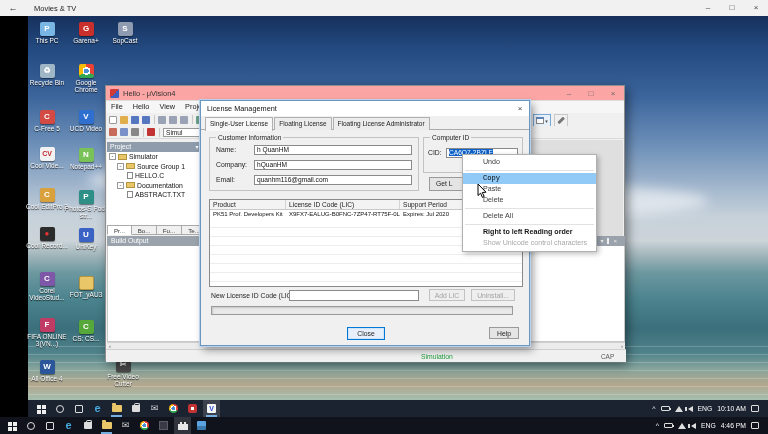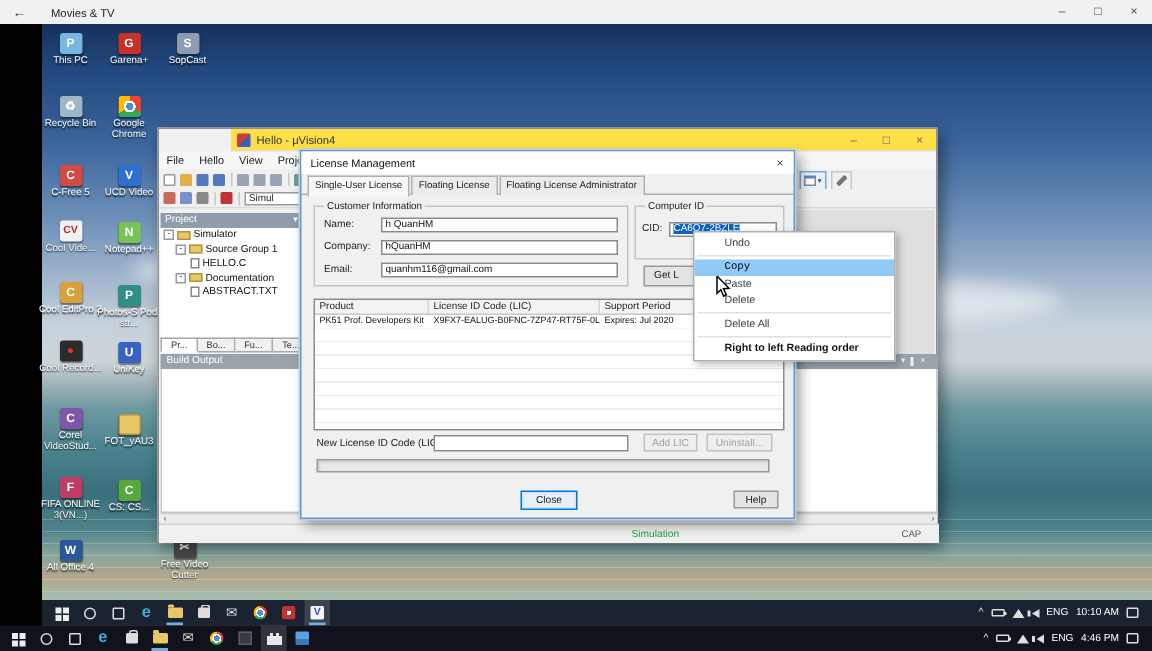--- a/index.html
+++ b/index.html
@@ -34,22 +34,22 @@
          box-shadow:0 1px 1px rgba(0,0,0,.45); }
   .dil { display:block; font-size:6.5px; color:#fff; text-shadow:0 1px 1px rgba(0,0,0,.9);
          line-height:1.15; margin-top:1px; }
   .dig.chrome { background:radial-gradient(circle at 50% 50%, #4a90d2 0 2.5px, #fff 2.5px 4px, transparent 4px),
                 conic-gradient(#ea4335 0 33%, #34a853 33% 66%, #fbbc05 66% 100%); }
   .dig.folder { background:#e9c668; border:1px solid #b5953f; }
 
   
   .uv { position:absolute; left:105px; top:69px; width:520px; height:276px; background:#f0f0f0;
         border:1px solid #8d8d8d; box-shadow:3px 4px 10px rgba(0,0,0,.45); font-size:7.5px; }
-  .uv-t { position:absolute; left:0; top:0; right:0; height:15px; background:#fde047;
-          border-bottom:1px solid #dcdcdc; display:flex; align-items:center; color:#333;margin-left:48px; }
+  .uv-t { position:absolute; left:0; top:0; right:0; height:15px; background:#fca5a5;
+          border-bottom:1px solid #dcdcdc; display:flex; align-items:center; color:#333; }
   .uvlogo { width:9px; height:9px; margin:0 4px 0 4px; border-radius:1px;
             background:linear-gradient(135deg,#d23b35 50%,#3a5fc0 50%); }
   .uvwc { margin-left:auto; display:flex; }
   .uvwc span { width:22px; text-align:center; color:#666; font-size:8px; line-height:15px; }
   .uv-menu { position:absolute; left:0; top:15px; right:0; height:12px; background:#f6f6f6;
              display:flex; font-size:7.3px; color:#222; }
   .uv-menu span { padding:1px 5px; }
   .uv-tb { position:absolute; left:0; top:27px; right:0; height:13px; background:#f0f0f0;
            display:flex; align-items:center; padding-left:3px; }
   .uv-tb2 { position:absolute; left:0; top:40px; right:0; height:13px; background:#f0f0f0;
@@ -456,20 +456,21 @@
     <div class="cmenu">
       <div class="cmi">Undo</div>
       <div class="cmsep"></div>
       <div class="cmi hl">Copy</div>
       <div class="cmi">Paste</div>
       <div class="cmi">Delete</div>
       <div class="cmsep"></div>
       <div class="cmi">Delete All</div>
       <div class="cmsep"></div>
       <div class="cmi strong">Right to left Reading order</div>
+      <div class="cmi dim">Show Unicode control characters</div>
     </div>
 
     <svg class="cursor" width="11" height="15">
       <path d="M1 0 L1 11.5 L3.6 9.2 L5.4 13.4 L7.2 12.5 L5.3 8.5 L9 8.2 Z" fill="#fff" stroke="#000" stroke-width="1"></path>
     </svg>
 
     <div class="tb tb-in">
       <span class="tbi">
           <span class="sh-start"></span>
         </span>

